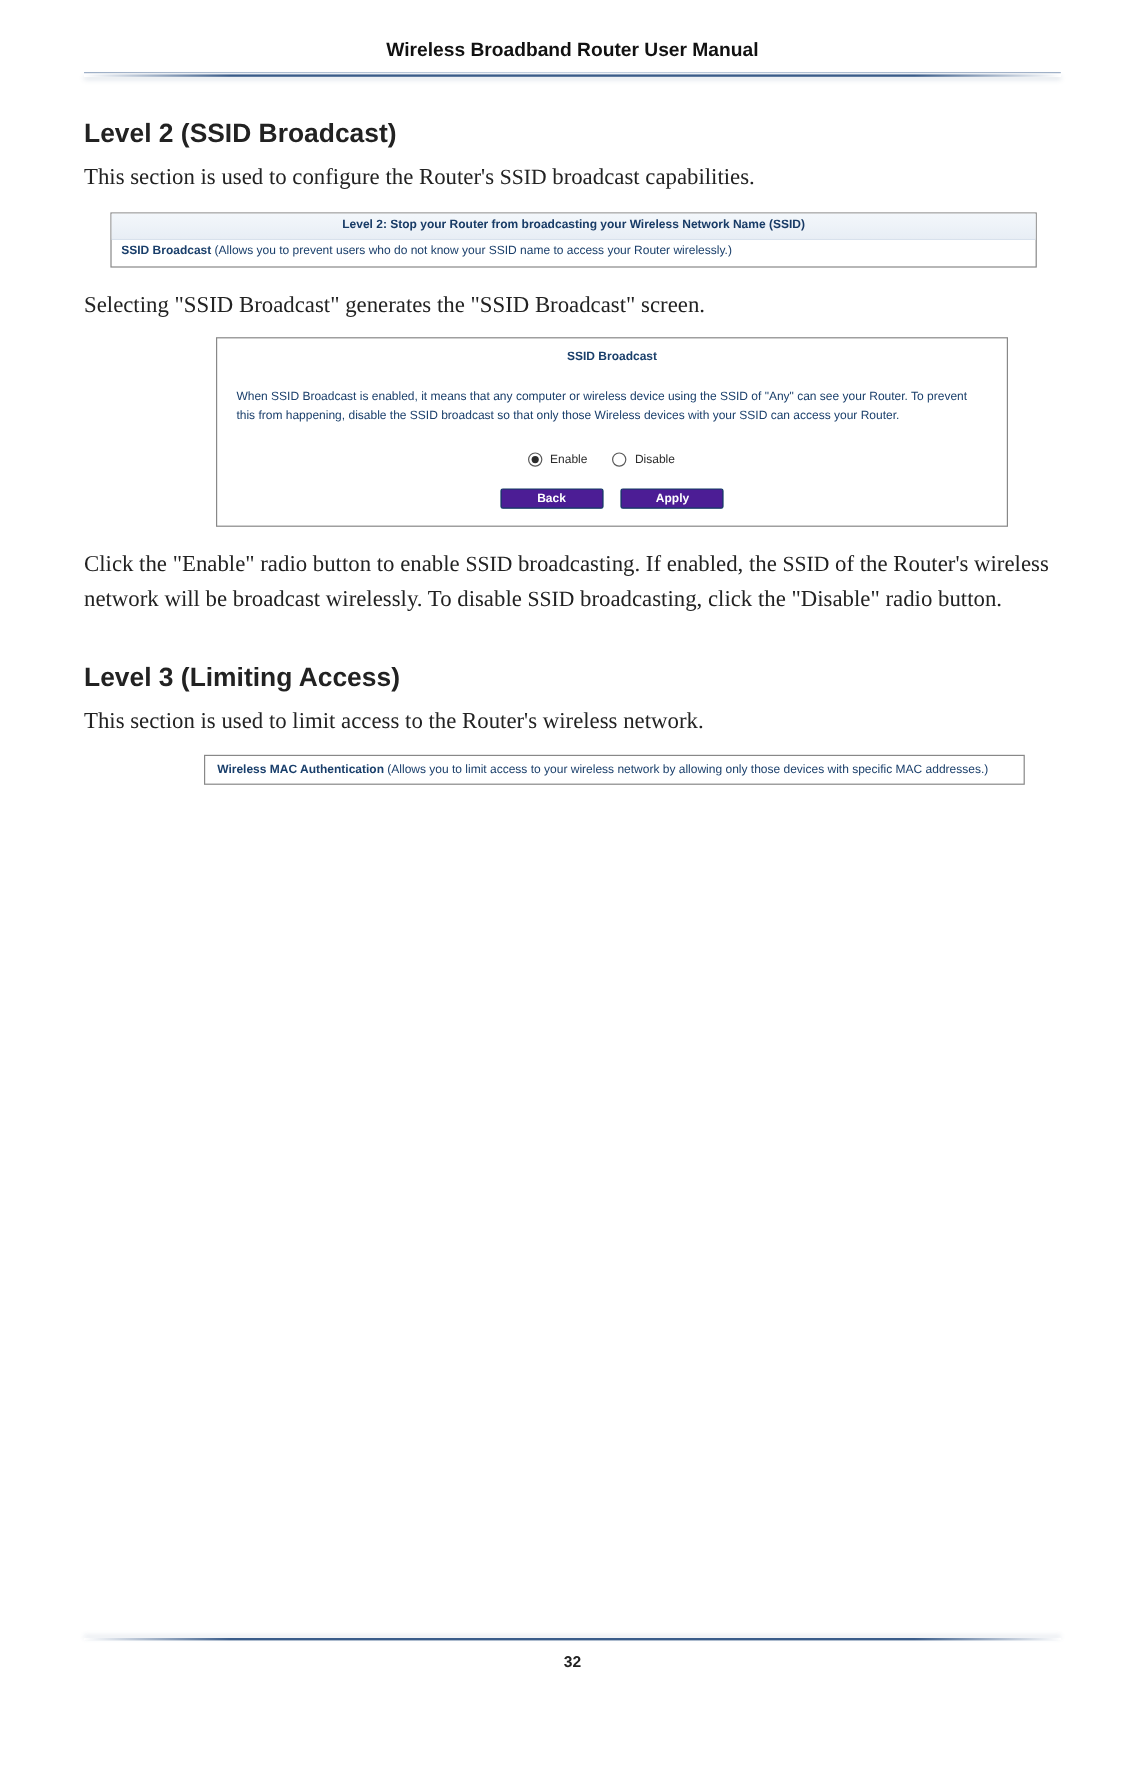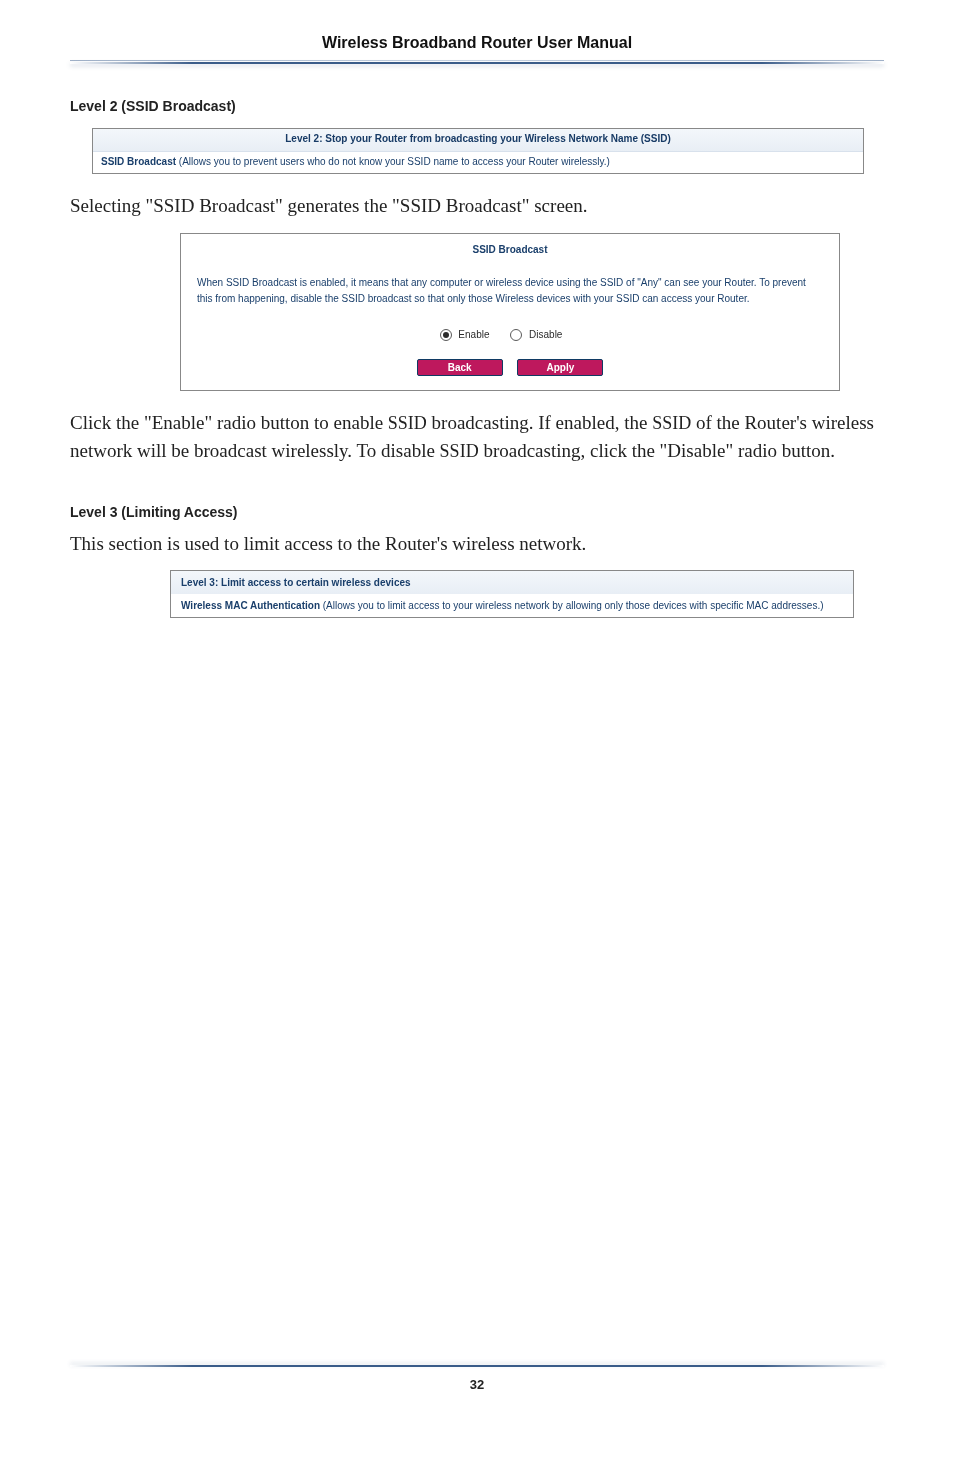--- a/index.html
+++ b/index.html
@@ -55,21 +55,21 @@
     height: 2px;
     background: linear-gradient(90deg, rgba(48,85,144,0) 0%, #3a5c89 15%, #3a5c89 85%, rgba(48,85,144,0) 100%);
     box-shadow: 0 2px 4px rgba(60,90,130,0.25);
   }
 
   .section { margin-top: 34px; }
 
   h2.section-heading {
     font-family: Arial, Helvetica, sans-serif;
     font-weight: 700;
-    font-size: 14px;
+    font-size: 22px;
     margin: 0 0 10px 0;
     color: #222;
   }
 
   p.body-text {
     font-family: "Times New Roman", Georgia, serif;
     font-size: 19px;
     line-height: 1.5;
     margin: 0 0 12px 0;
     color: #222;
@@ -146,21 +146,21 @@
     border-radius: 50%;
     background: #2b2b2b;
   }
   .radio-label { vertical-align: middle; margin-right: 18px; color: #2b2b2b; }
 
   .btn-row { text-align: center; padding: 0 0 14px 0; }
   .ui-btn {
     display: inline-block;
     min-width: 64px;
     padding: 2px 10px;
-    background: #be185d;
+    background: #4c1d95;
     color: #fff;
     font-family: Verdana, Arial, sans-serif;
     font-size: 10px;
     font-weight: 700;
     border: 1px solid #103a63;
     border-radius: 2px;
     margin: 0 6px;
     text-align: center;
   }
 
@@ -215,20 +215,23 @@
 <div class="page">
 
   <div class="header">
     <div class="header-title">Wireless Broadband Router User Manual</div>
     <div class="header-rule"></div>
   </div>
 
   <div class="section">
     <h2 class="section-heading">Level 2 (SSID Broadcast)</h2>
 
+    <p class="body-text">
+      <span>This section is used to configure the Router's </span><span class="sc">SSID</span><span> broadcast capabilities.</span>
+    </p>
 
     <div class="inset-figure">
       <div class="fig-row banner">Level 2: Stop your Router from broadcasting your Wireless Network Name (SSID)</div>
       <div class="fig-row muted">
         <span class="fig-bold" style="font-weight:700;">SSID Broadcast</span><span>  (Allows you to prevent users who do not know your SSID name to access your Router wirelessly.)</span>
       </div>
     </div>
 
     <p class="body-text"> Selecting "SSID Broadcast" generates the "SSID Broadcast" screen.</p>
 
@@ -250,21 +253,20 @@
     <p class="body-text">
       <span>Click the "Enable" radio button to enable </span><span class="sc">SSID</span><span> broadcasting. If enabled, the </span><span class="sc">SSID</span><span> of the Router's wireless network will be broadcast wirelessly. To disable </span><span class="sc">SSID</span><span> broadcasting, click the "Disable" radio button.</span>
     </p>
   </div>
 
   <div class="section" style="margin-top:38px;">
     <h2 class="section-heading">Level 3 (Limiting Access)</h2>
     <p class="body-text">This section is used to limit access to the Router's wireless network.</p>
 
     <div class="l3-figure">
-      <div class="l3-row header">Level 3: Limit access to certain wireless devices</div>
       <div class="l3-row">
         <span class="l3-bold">Wireless MAC Authentication</span><span>   (Allows you to limit access to your wireless network by allowing only those devices with specific MAC addresses.)</span>
       </div>
     </div>
   </div>
 
   <div class="footer">
     <div class="footer-rule"></div>
     <div class="footer-num">32</div>
   </div>

